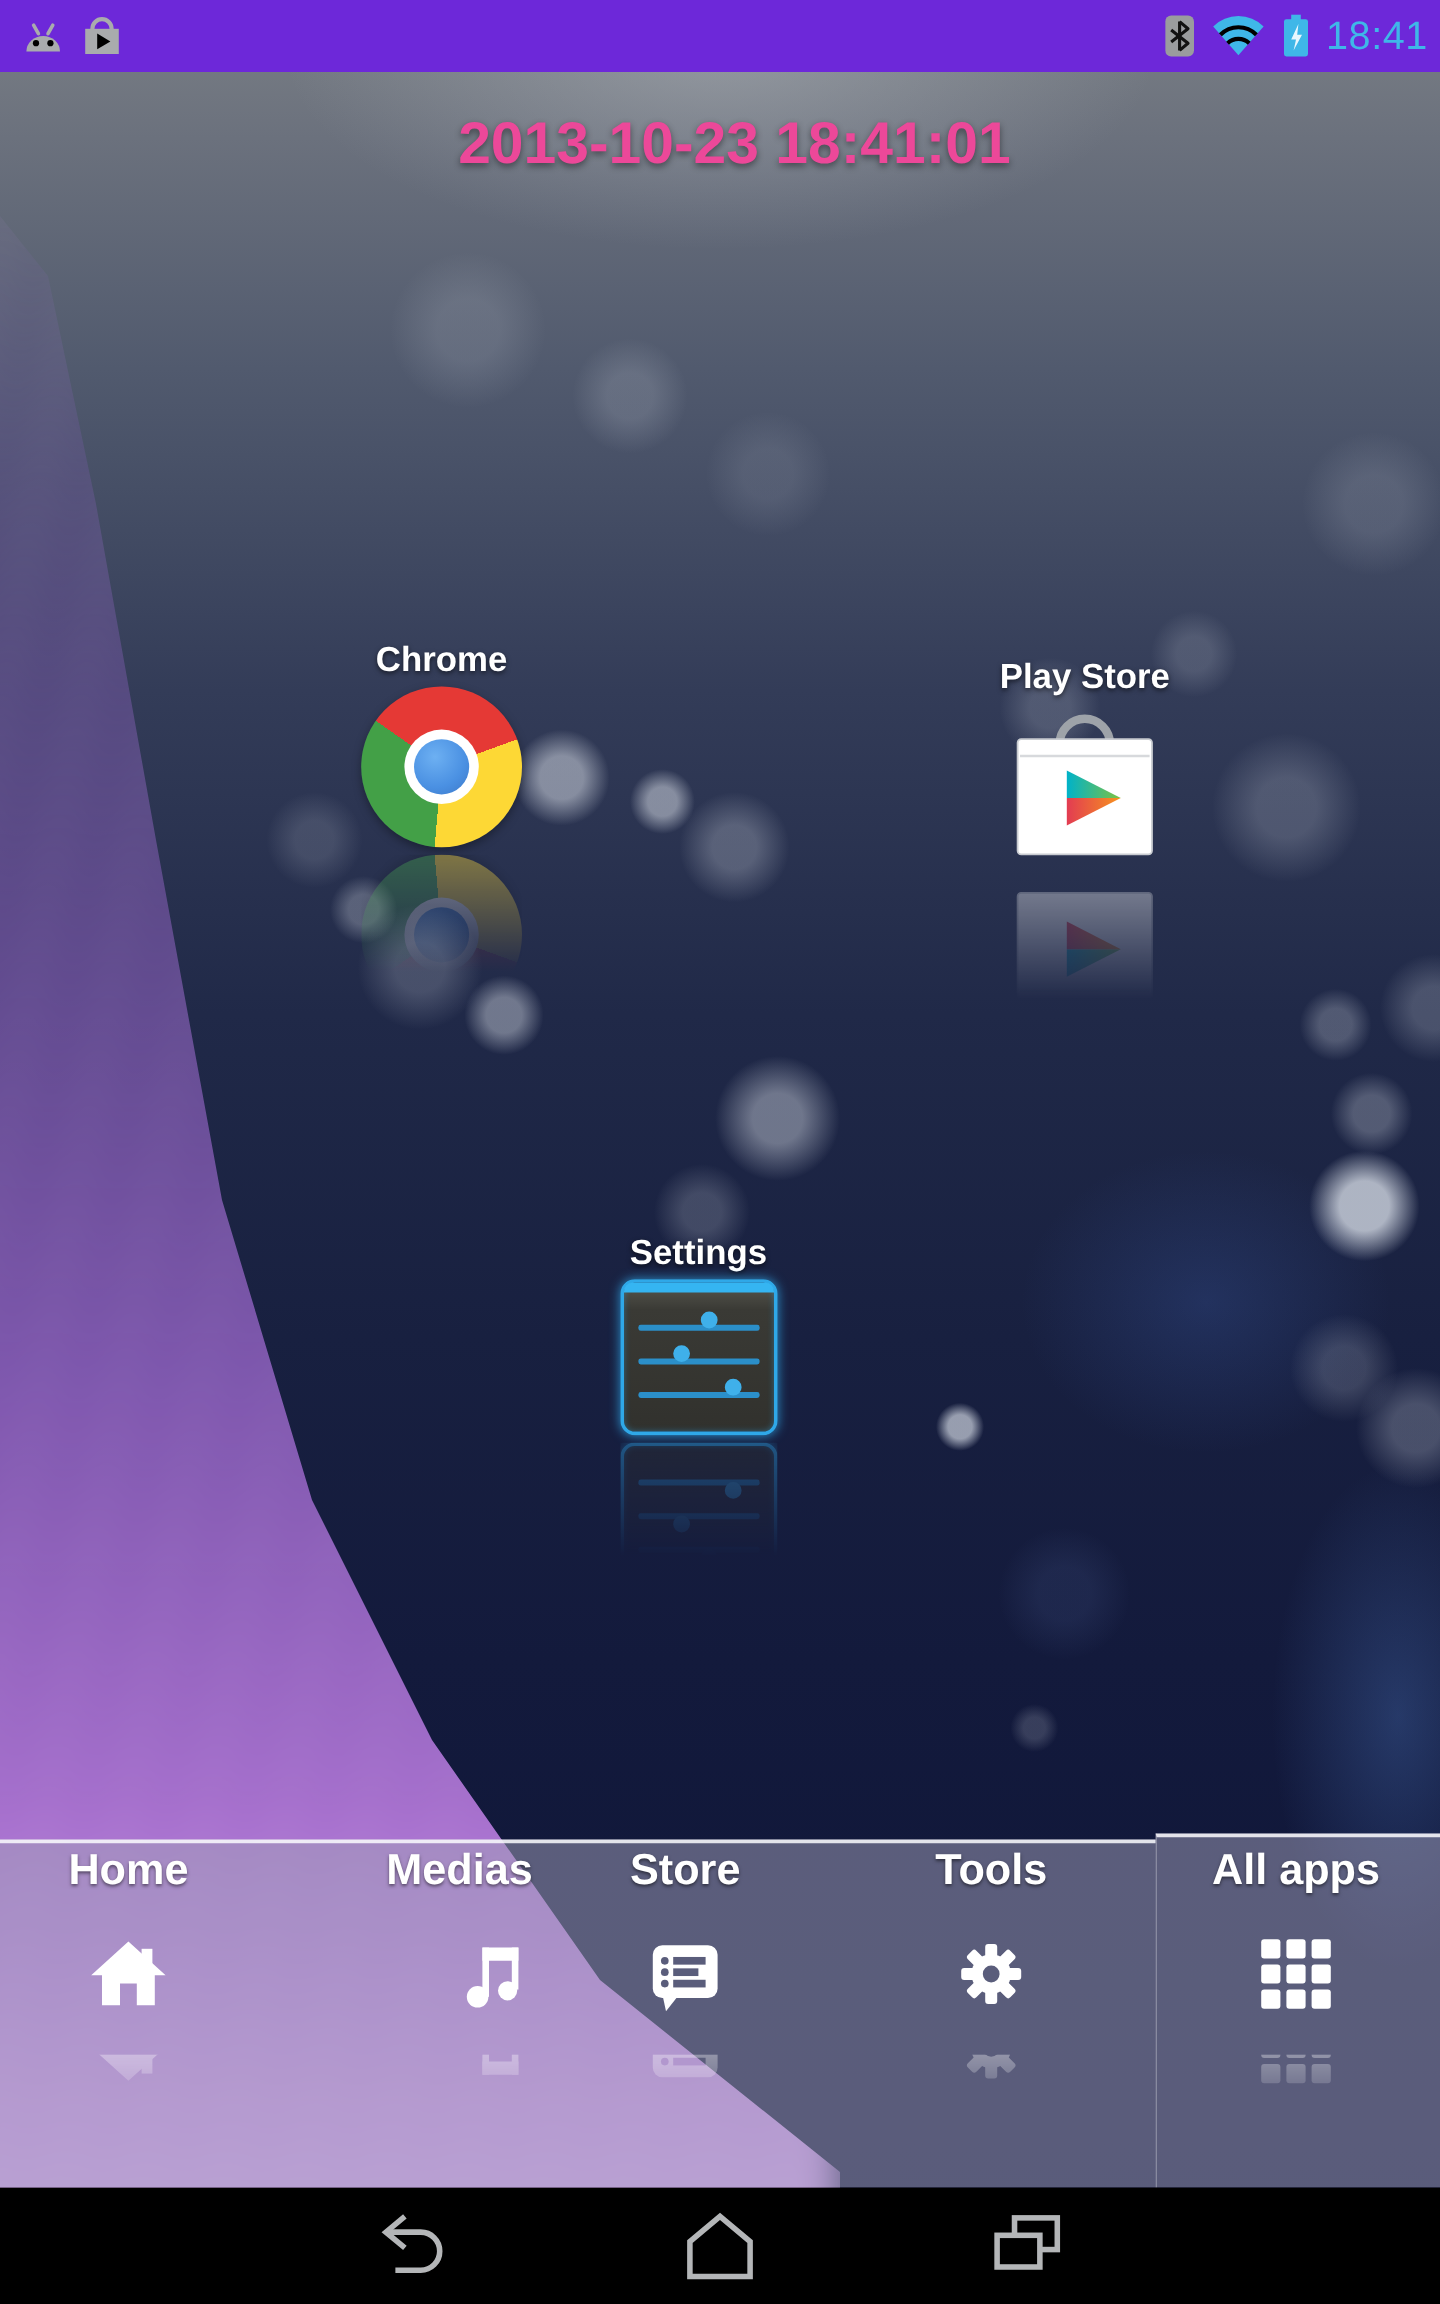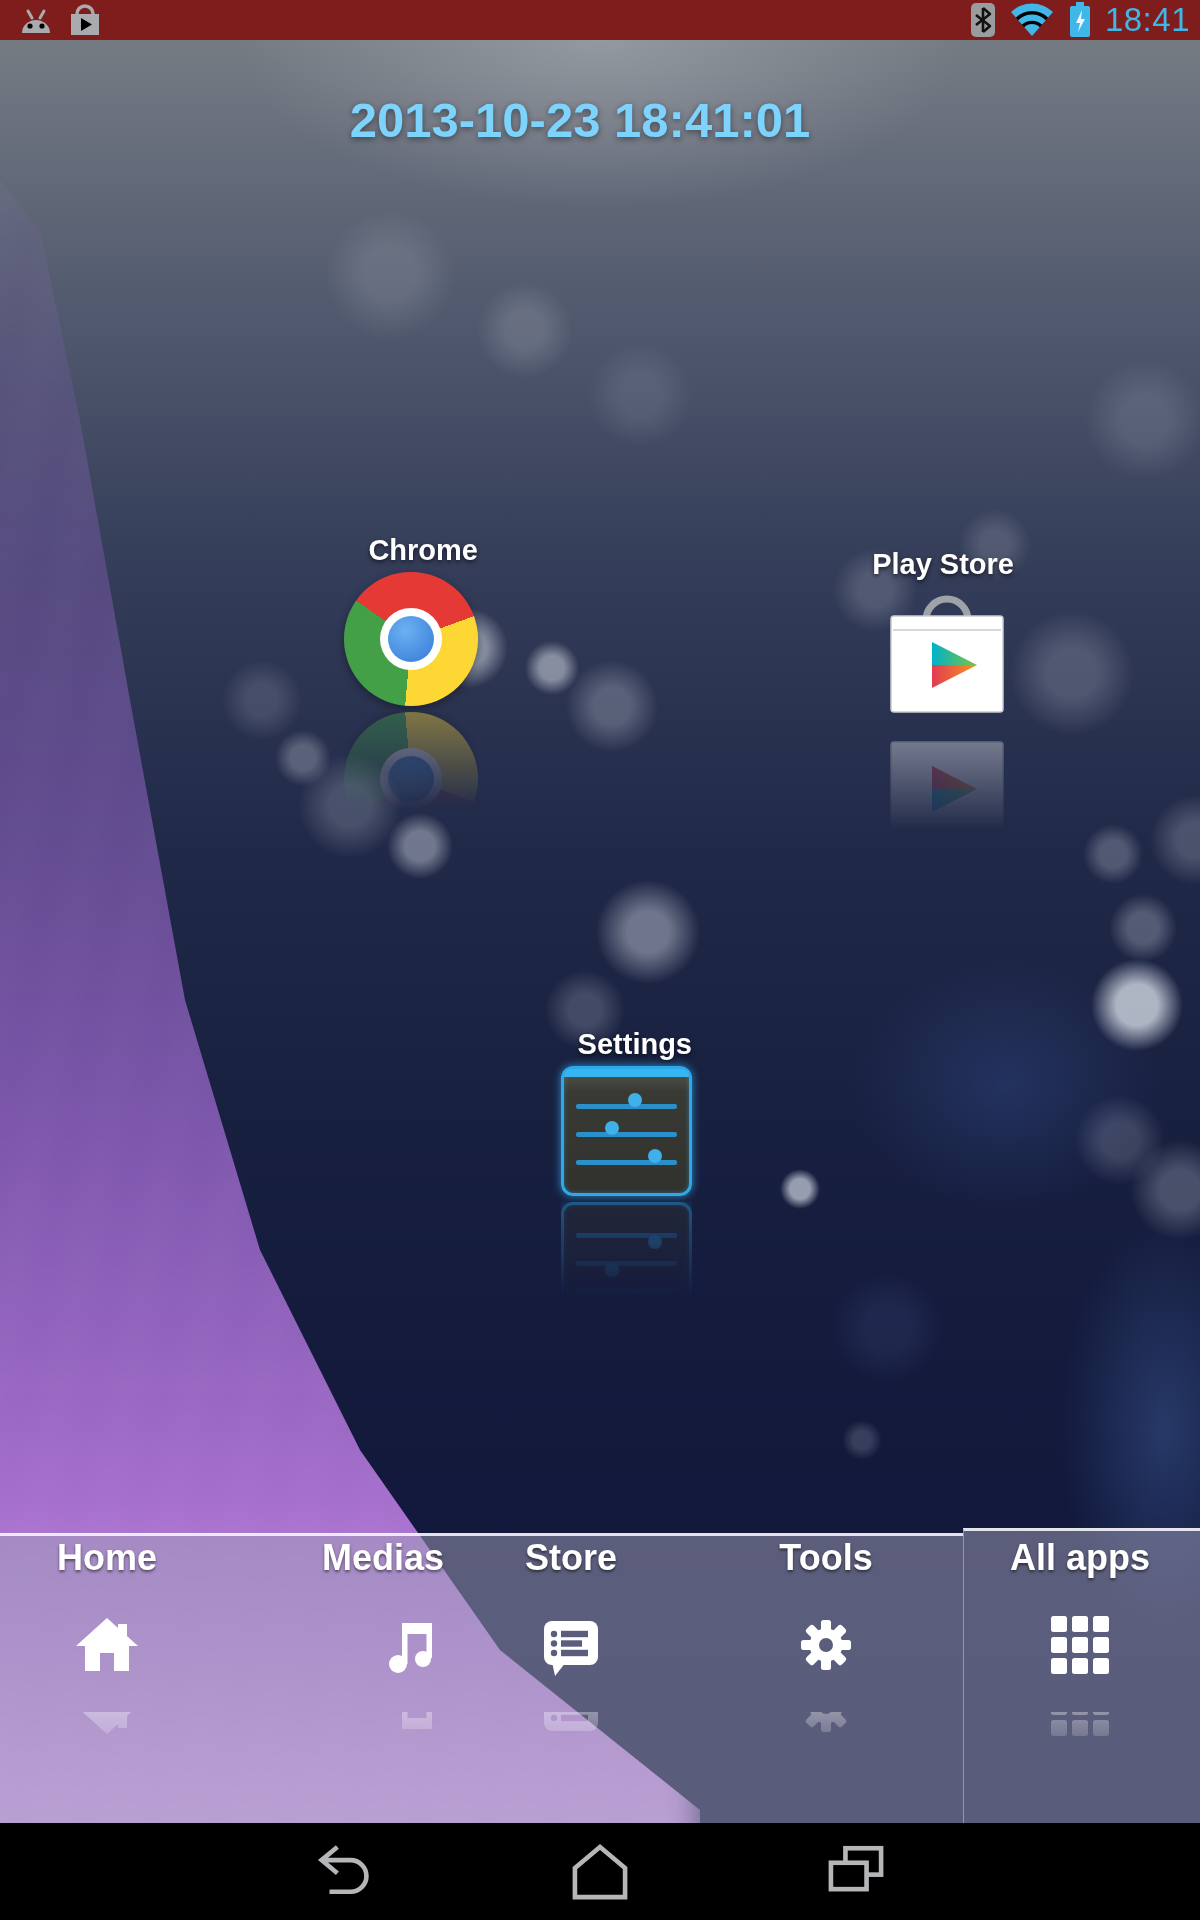--- a/index.html
+++ b/index.html
@@ -41,31 +41,31 @@
       radial-gradient(circle 34px at 1143px 928px, rgba(223,228,236,.28) 45%, rgba(223,228,236,0) 100%),
       radial-gradient(circle 45px at 1120px 1140px, rgba(223,228,236,.18) 40%, rgba(223,228,236,0) 100%),
       radial-gradient(circle 50px at 1180px 1190px, rgba(223,228,236,.25) 40%, rgba(223,228,236,0) 100%),
       radial-gradient(circle 40px at 585px 1010px, rgba(223,228,236,.20) 40%, rgba(223,228,236,0) 100%),
       radial-gradient(circle 20px at 862px 1440px, rgba(223,228,236,.18) 45%, rgba(223,228,236,0) 100%),
       radial-gradient(circle 55px at 887px 1328px, rgba(120,150,220,.10) 40%, rgba(120,150,220,0) 100%),
       radial-gradient(ellipse 150px 300px at 1165px 1430px, rgba(90,140,220,.28), rgba(90,140,220,0) 70%),
       radial-gradient(ellipse 220px 180px at 1005px 1085px, rgba(70,110,200,.22), rgba(70,110,200,0) 70%);}
 
   
-  .status-bar{position:absolute;left:0;top:0;width:1200px;height:40px;background:#7f1d1d;z-index:40;
+  .status-bar{position:absolute;left:0;top:0;width:1200px;height:60px;background:#6d28d9;z-index:40;
     display:flex;align-items:center;justify-content:space-between;padding:0 10px 0 18px;}
   .sb-left,.sb-right{display:flex;align-items:center;gap:14px;}
   .sb-time{color:#3fb7e8;font-size:33px;line-height:44px;letter-spacing:.5px;}
 
   
-  .clock-widget{position:absolute;top:92px;left:580px;transform:translateX(-50%);z-index:10;
-    color:#7dd3fc;font-size:49px;font-weight:bold;white-space:nowrap;text-shadow:0 2px 6px rgba(0,0,0,.45);}
-
-  
-  .shortcut{position:absolute;width:220px;display:flex;flex-direction:column;align-items:flex-end;z-index:10;}
+  .clock-widget{position:absolute;top:92px;left:612px;transform:translateX(-50%);z-index:10;
+    color:#ec4899;font-size:49px;font-weight:bold;white-space:nowrap;text-shadow:0 2px 6px rgba(0,0,0,.45);}
+
+  
+  .shortcut{position:absolute;width:220px;display:flex;flex-direction:column;align-items:center;z-index:10;}
   .shortcut .app-label{font-size:29px;font-weight:bold;color:#fff;text-shadow:0 2px 4px rgba(0,0,0,.6);line-height:32px;}
   .icon-wrap{margin-top:6px;}
   .reflection{margin-top:6px;transform:scaleY(-1);opacity:.45;
     -webkit-mask-image:linear-gradient(to bottom, rgba(0,0,0,0) 30%, rgba(0,0,0,.9) 100%);
     mask-image:linear-gradient(to bottom, rgba(0,0,0,0) 30%, rgba(0,0,0,.9) 100%);}
   #sc-chrome{left:258px;top:534px;}
   #sc-play{left:794px;top:548px;}
   #sc-settings{left:472px;top:1028px;}
 
   .chrome-icon{position:relative;width:134px;height:134px;border-radius:50%;

